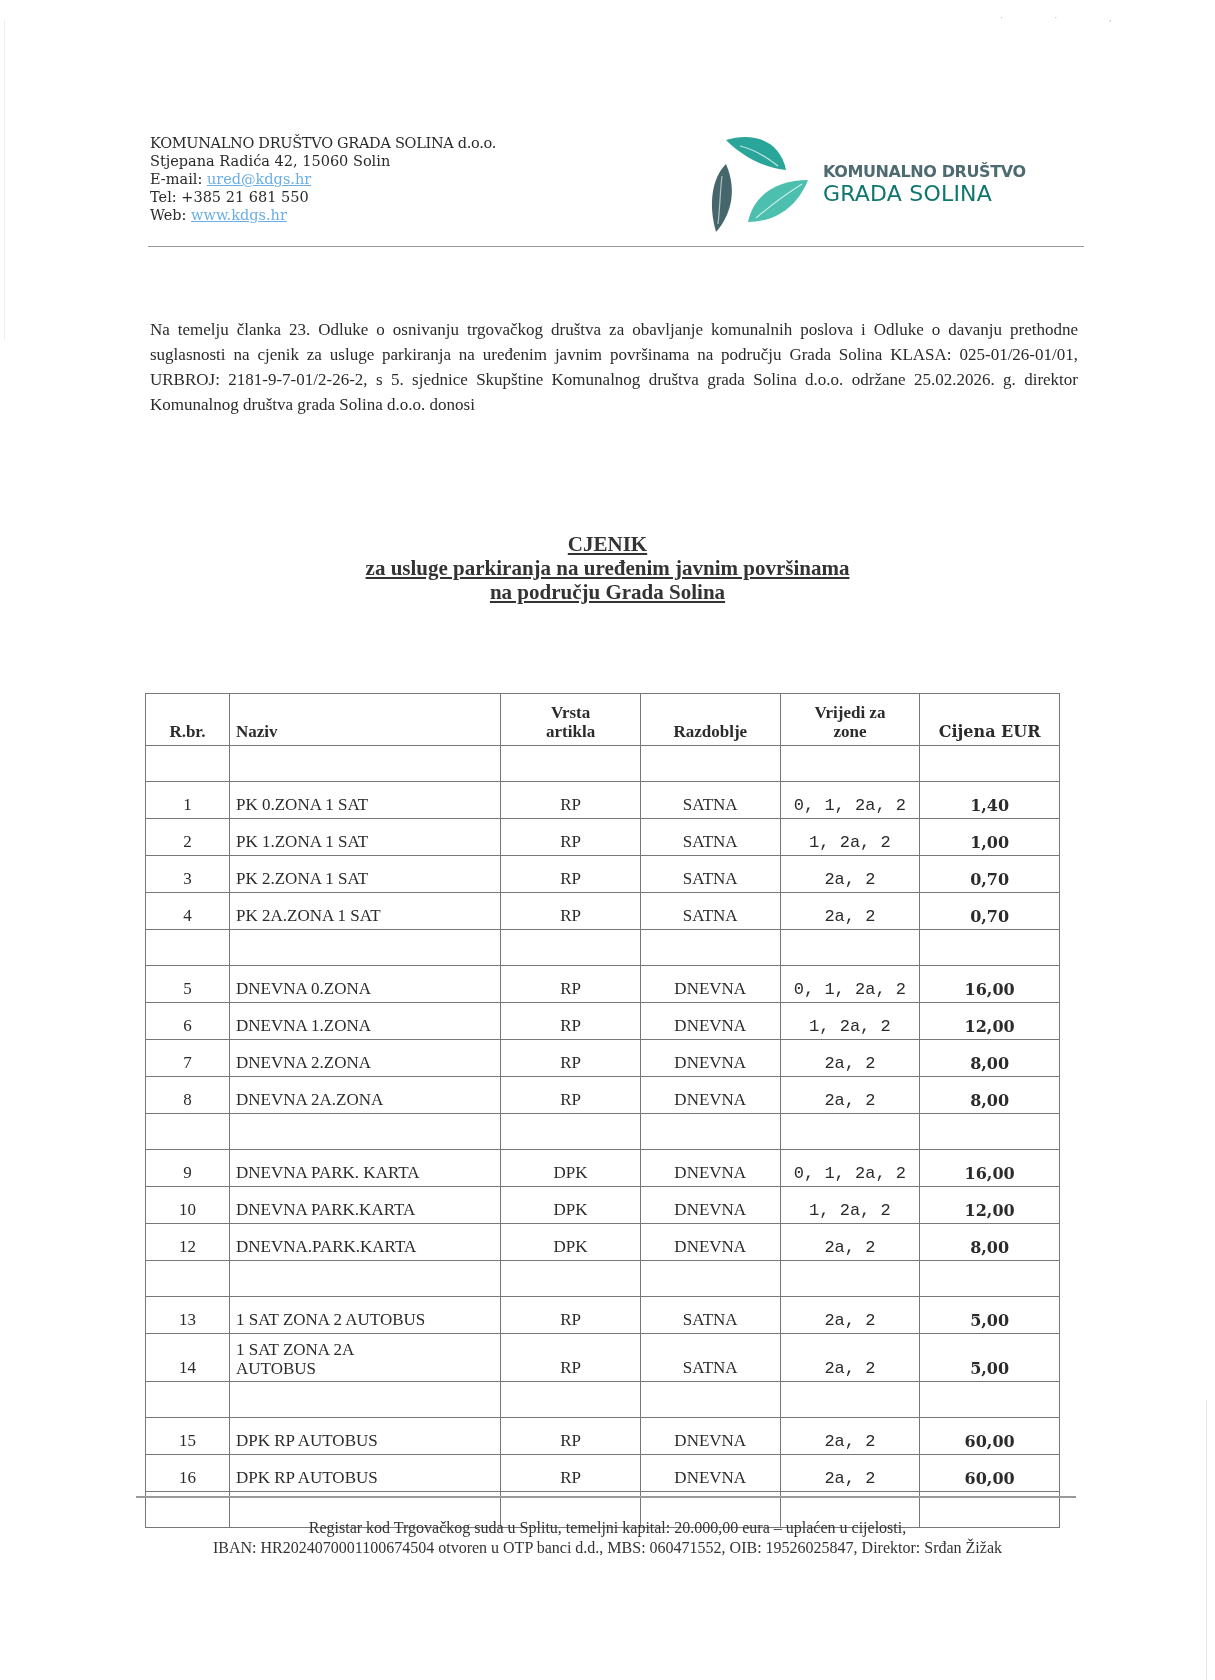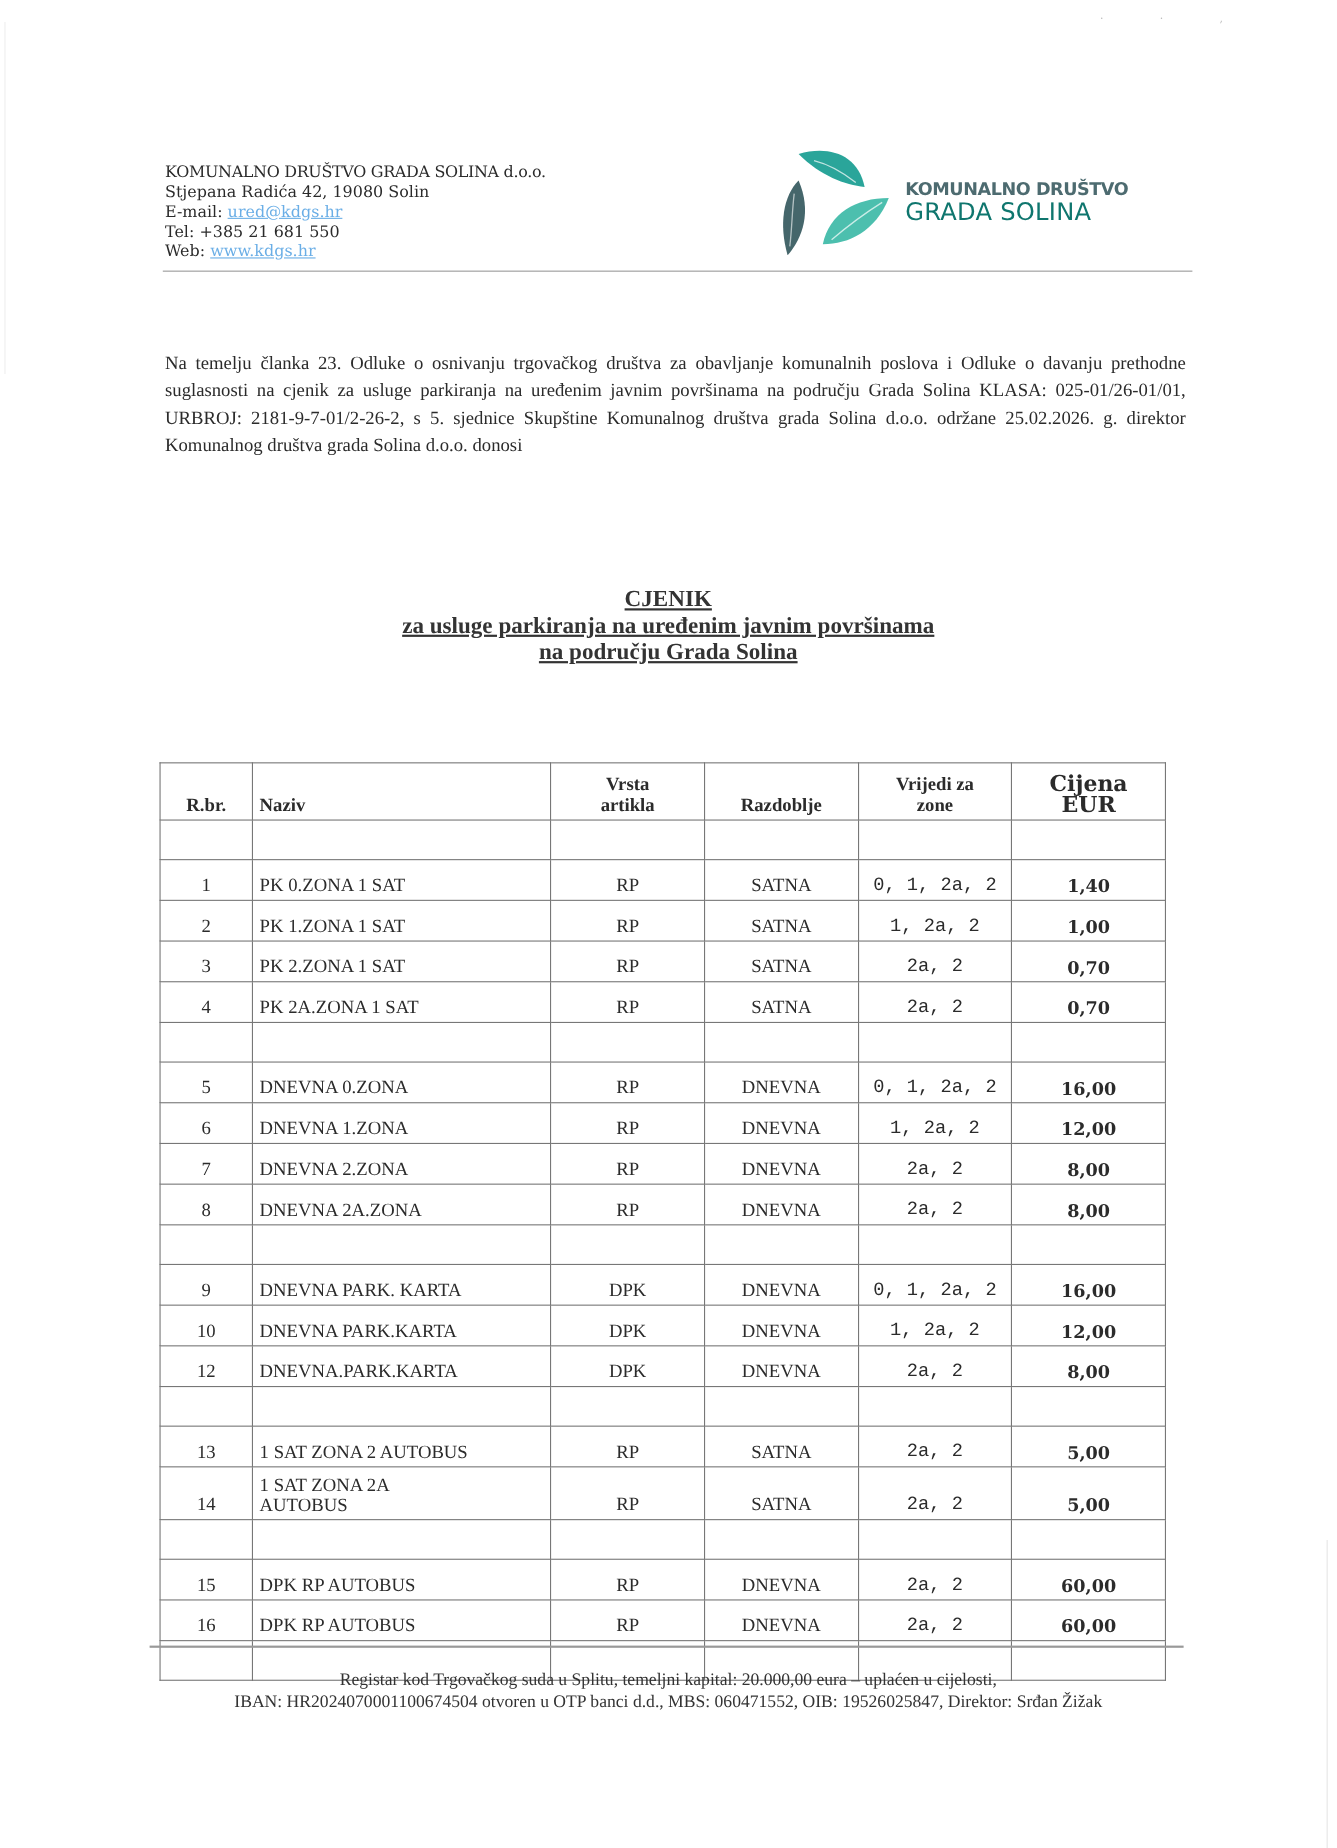--- a/index.html
+++ b/index.html
@@ -2,21 +2,21 @@
 <html><head>
 <meta charset="utf-8">
 <style>
   html, body { margin:0; padding:0; background:#fff; }
   body { width:1215px; height:1680px; position:relative; overflow:hidden;
          font-family:"DejaVu Serif", "Liberation Serif", serif; color:#2a2a2a; }
   .page-edge { position:absolute; left:4px; top:20px; width:1px; height:320px; background:#eee; }
   .right-edge { position:absolute; right:8px; top:1400px; width:1px; height:280px; background:#e6e6e6; }
   .scan-marks { position:absolute; top:12px; left:1000px; font-size:10px; color:#bbb; letter-spacing:24px; }
 
-  .sender { position:absolute; left:150px; top:148px; font-size:14.5px; line-height:18px; }
+  .sender { position:absolute; left:150px; top:134px; font-size:14.5px; line-height:18px; }
   .sender .line { white-space:nowrap; }
   .sender a { color:#6aaee6; text-decoration:underline;text-align:center; }
   .sender .name { letter-spacing:-0.3px; }
 
   .logo { position:absolute; left:708px; top:132px; width:380px; height:110px; }
   .logo svg { position:absolute; left:0; top:0; }
   .logo .brand { position:absolute; left:115px; top:30px; font-family:"DejaVu Sans", sans-serif; color:#4d6b70; }
   .logo .b1 { font-weight:bold; font-size:16px; letter-spacing:-0.4px; }
   .logo .b2 { font-size:22px; margin-top:0px; color:#0f766e; letter-spacing:0.2px; }
 
@@ -39,36 +39,36 @@
   table.cjenik tr.tall td { height:44px; }
   .c-rbr { width:70px; text-align:center; }
   .c-naziv { width:255px; text-align:left; }
   .c-vrsta { width:125px; text-align:center; }
   .c-razd { width:125px; text-align:center; }
   .c-zone { width:125px; text-align:center; }
   .c-cijena { width:125px; text-align:center; }
   th.c-naziv { text-align:left; }
   td.c-cijena { font-weight:bold; font-family:"DejaVu Serif", serif; font-size:16px; }
   td.c-zone { font-family:Liberation Mono, monospace; font-size:17px; }
-  th.c-cijena { font-family:"DejaVu Serif", serif; font-size:20px; }
+  th.c-cijena { font-family:"DejaVu Serif", serif; font-size:16px; }
 
   .footer-rule { position:absolute; left:136px; top:1496px; width:940px; height:2px; background:#999; }
   .footer { position:absolute; left:0; width:1215px; top:1518px; text-align:center;
             font-family:"Liberation Serif", serif; font-size:16px; line-height:20px; color:#333; }
 </style>
 </head>
 <body>
 
 <div class="page-edge"></div>
 <div class="right-edge"></div>
 <div class="scan-marks">· · ,</div>
 
 <div class="sender">
   <div class="line name">KOMUNALNO DRUŠTVO GRADA SOLINA d.o.o.</div>
-  <div class="line">Stjepana Radića 42, 19080 Solin</div>
+  <div class="line">Stjepana Radića 42, 15060 Solin</div>
   <div class="line"><span>E-mail: </span><a>ured@kdgs.hr</a></div>
   <div class="line">Tel: +385 21 681 550</div>
   <div class="line"><span>Web: </span><a>www.kdgs.hr</a></div>
 </div>
 
 <div class="logo">
   <svg width="110" height="110" viewBox="0 0 110 110">
 
     <path d="M18 8 C45 0 72 8 78 38 C60 36 38 28 18 8 Z" fill="#2aa59a"></path>
     <path d="M32 14 C48 18 60 26 70 34" stroke="#fff" stroke-width="1.2" fill="none" opacity="0.7"></path>

